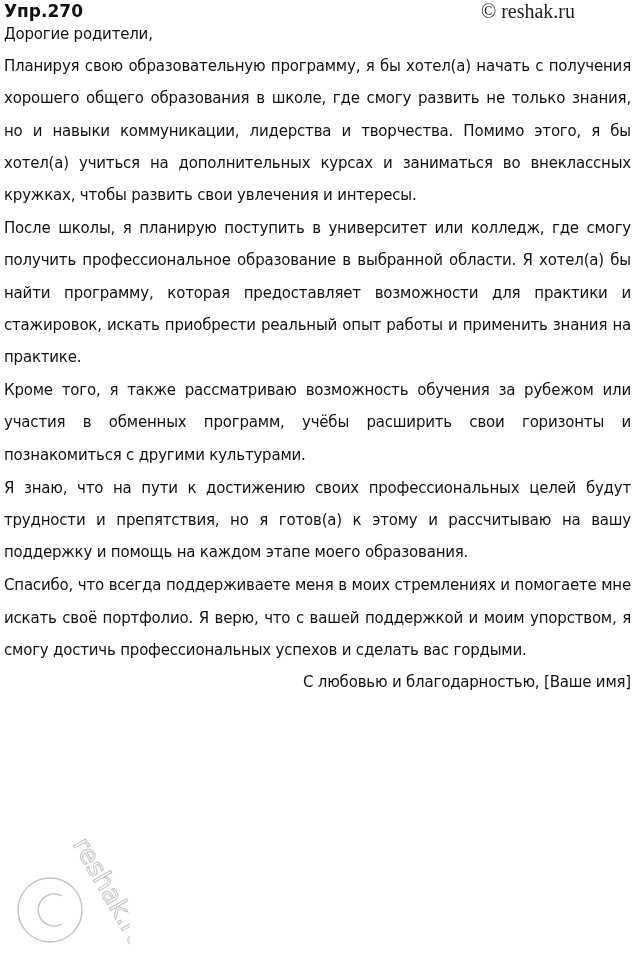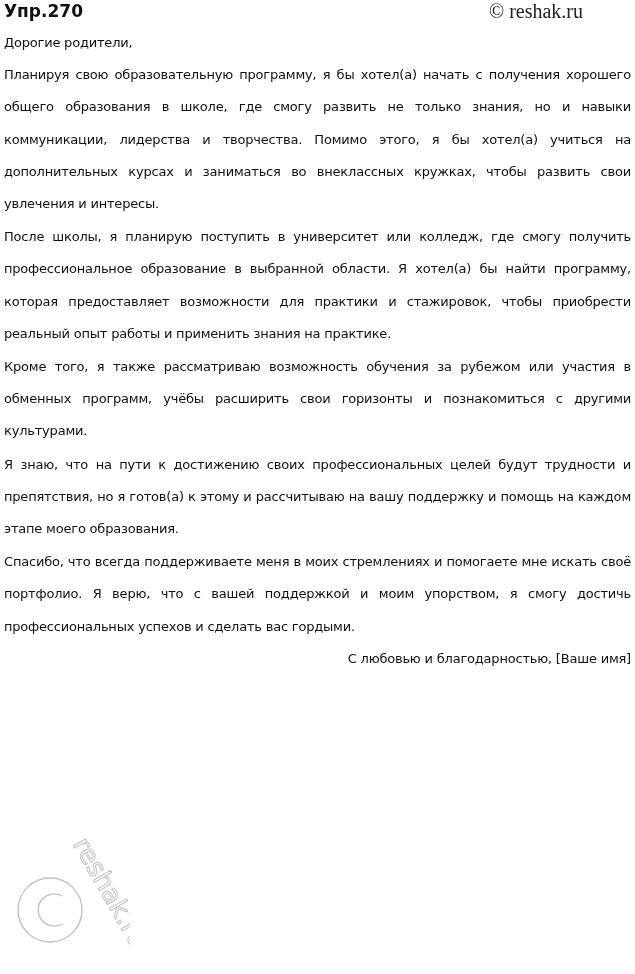--- a/index.html
+++ b/index.html
@@ -26,32 +26,32 @@
       position: absolute;
       left: 4px;
       top: 1px;
       font-family: "DejaVu Sans", sans-serif;
       font-weight: bold;
       font-size: 17px;
       color: #111;
     }
     .site-mark {
       position: absolute;
-      right: 4px;
+      right: 12px;
       top: 0px;
       font-family: "Liberation Serif", serif;
       font-size: 20px;
       color: #222;
     }
     .letter {
       position: absolute;
       left: 4px;
-      top: 27px;
+      top: 18px;
       width: 627px;
-      font-size: 13px;
+      font-size: 15px;
       line-height: 32.2px;
       letter-spacing: -0.2px;
       word-spacing: 0px;
     }
     .greeting {
       margin: 0;
       text-align: left;
     }
     .para {
       margin: 0;
@@ -76,21 +76,21 @@
 <body>
 
 <div class="header">
   <div class="exercise-title">Упр.270</div>
   <div class="site-mark">© reshak.ru</div>
 </div>
 
 <div class="letter">
   <p class="greeting">Дорогие родители,</p>
   <p class="para">Планируя свою образовательную программу, я бы хотел(а) начать с получения хорошего общего образования в школе, где смогу развить не только знания, но и навыки коммуникации, лидерства и творчества. Помимо этого, я бы хотел(а) учиться на дополнительных курсах и заниматься во внеклассных кружках, чтобы развить свои увлечения и интересы.</p>
-  <p class="para">После школы, я планирую поступить в университет или колледж, где смогу получить профессиональное образование в выбранной области. Я хотел(а) бы найти программу, которая предоставляет возможности для практики и стажировок, чтобы приобрести реальный опыт работы и применить знания на практике.</p>
+  <p class="para">После школы, я планирую поступить в университет или колледж, где смогу получить профессиональное образование в выбранной области. Я хотел(а) бы найти программу, которая предоставляет возможности для практики и стажировок, искать приобрести реальный опыт работы и применить знания на практике.</p>
   <p class="para">Кроме того, я также рассматриваю возможность обучения за рубежом или участия в обменных программ, учёбы расширить свои горизонты и познакомиться с другими культурами.</p>
   <p class="para">Я знаю, что на пути к достижению своих профессиональных целей будут трудности и препятствия, но я готов(а) к этому и рассчитываю на вашу поддержку и помощь на каждом этапе моего образования.</p>
   <p class="para">Спасибо, что всегда поддерживаете меня в моих стремлениях и помогаете мне искать своё портфолио. Я верю, что с вашей поддержкой и моим упорством, я смогу достичь профессиональных успехов и сделать вас гордыми.</p>
   <p class="closing">С любовью и благодарностью, [Ваше имя]</p>
 </div>
 
 <svg class="watermark" viewBox="0 0 120 140">
   <g fill="none" stroke="#a8a8a8" stroke-width="1.4" opacity="0.7">
     <circle cx="40" cy="90" r="32"></circle>
     <path d="M52 76 A16 16 0 1 0 52 104"></path>

